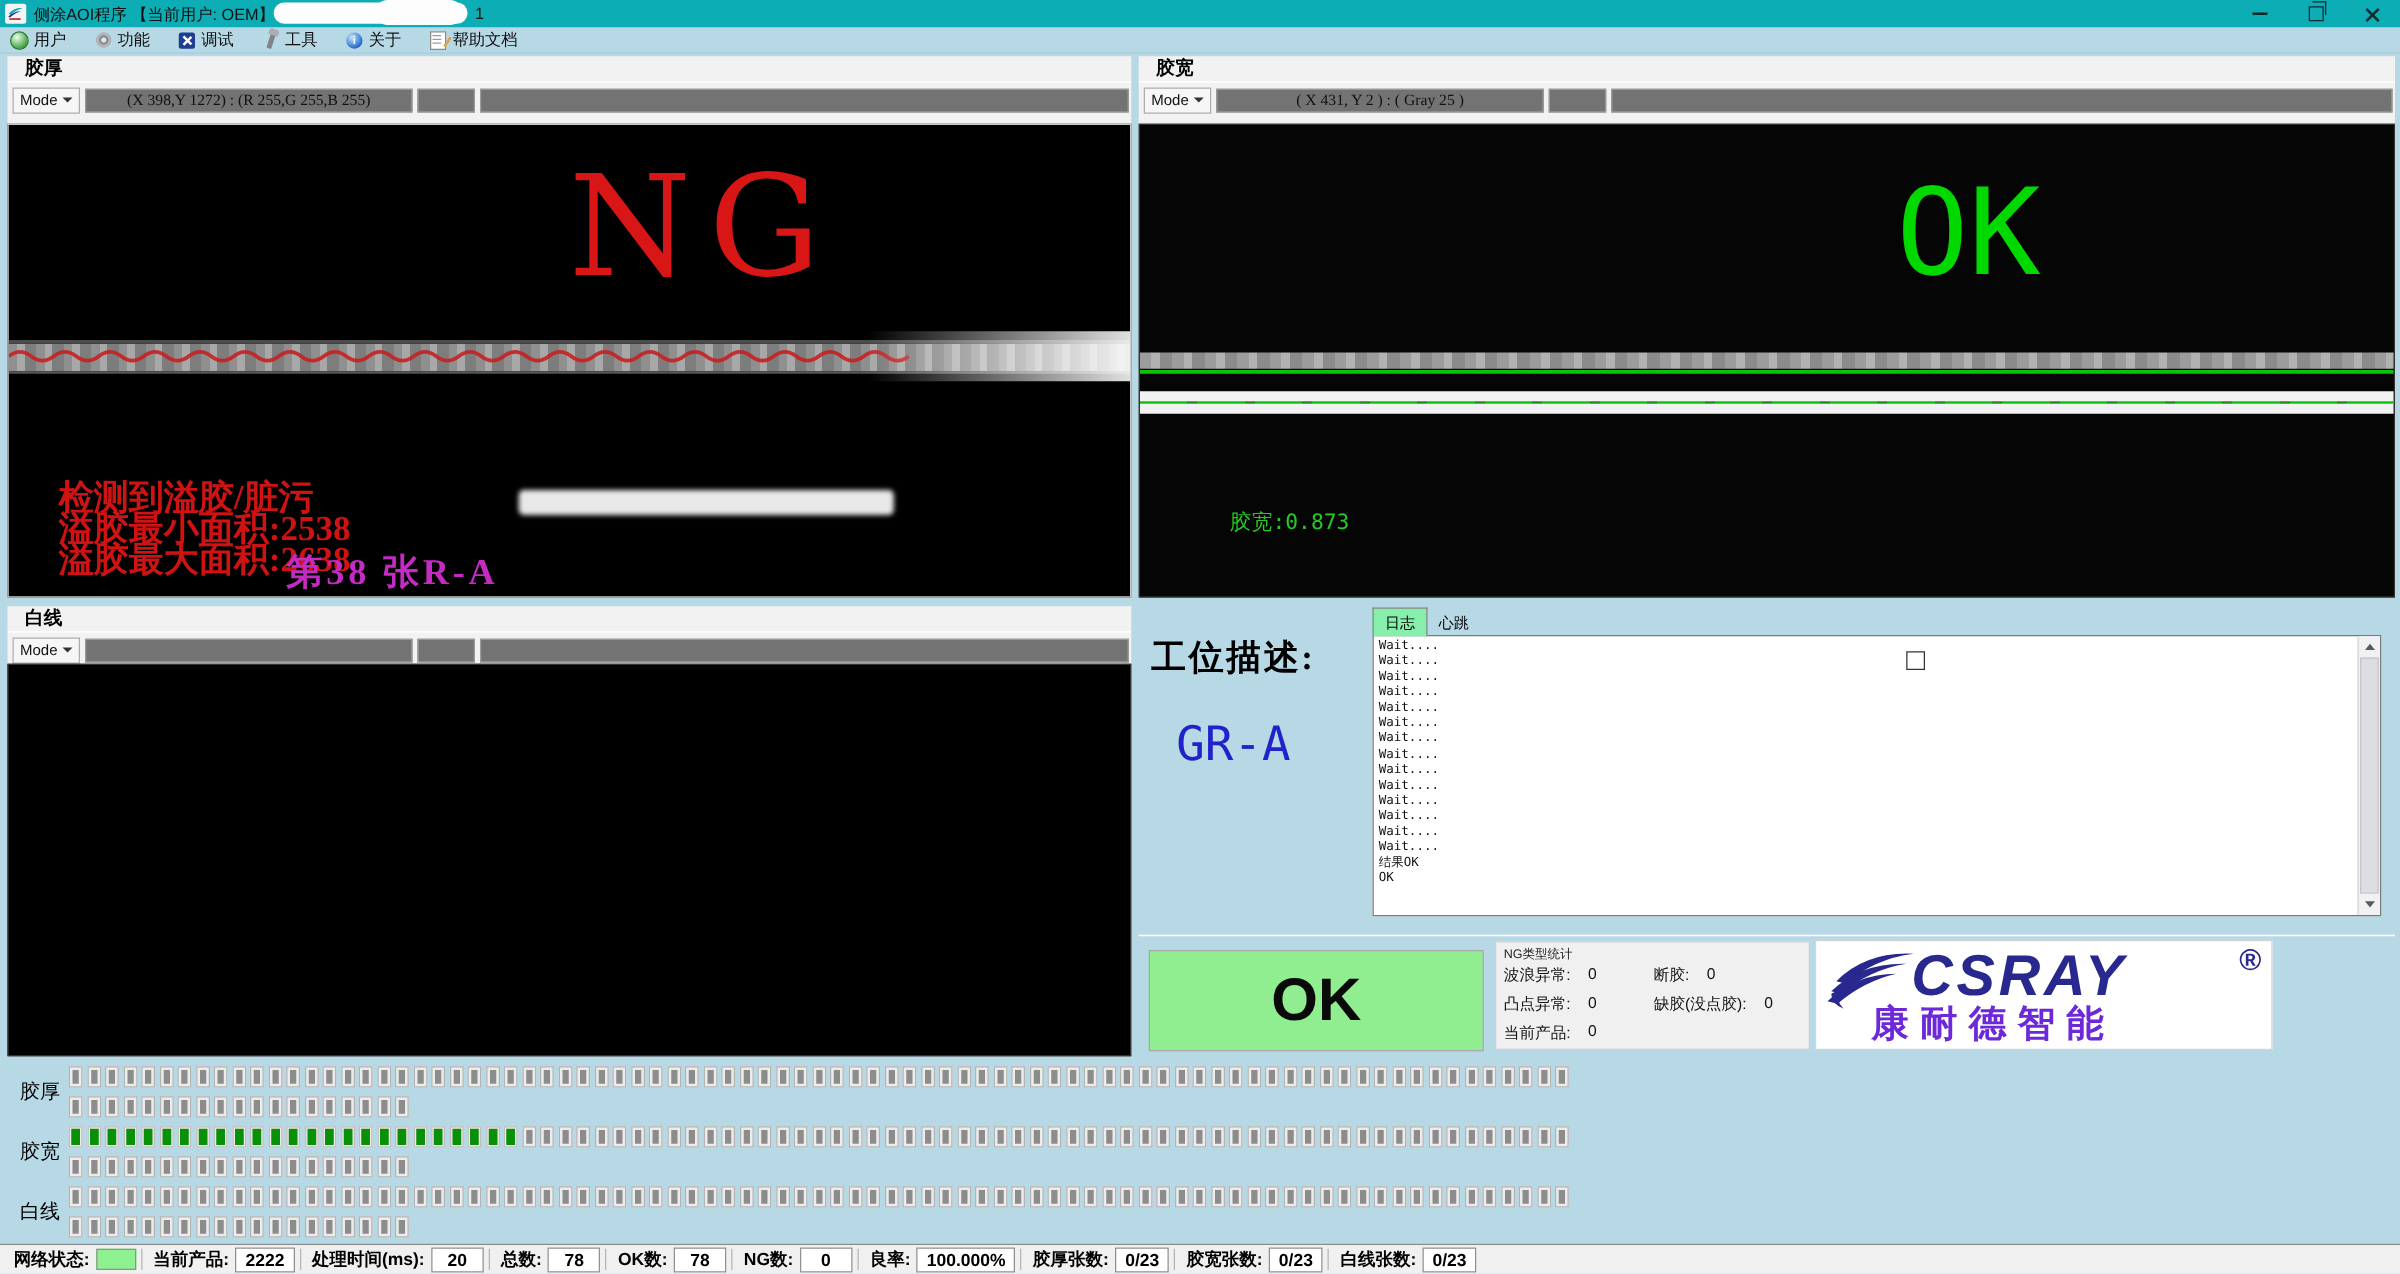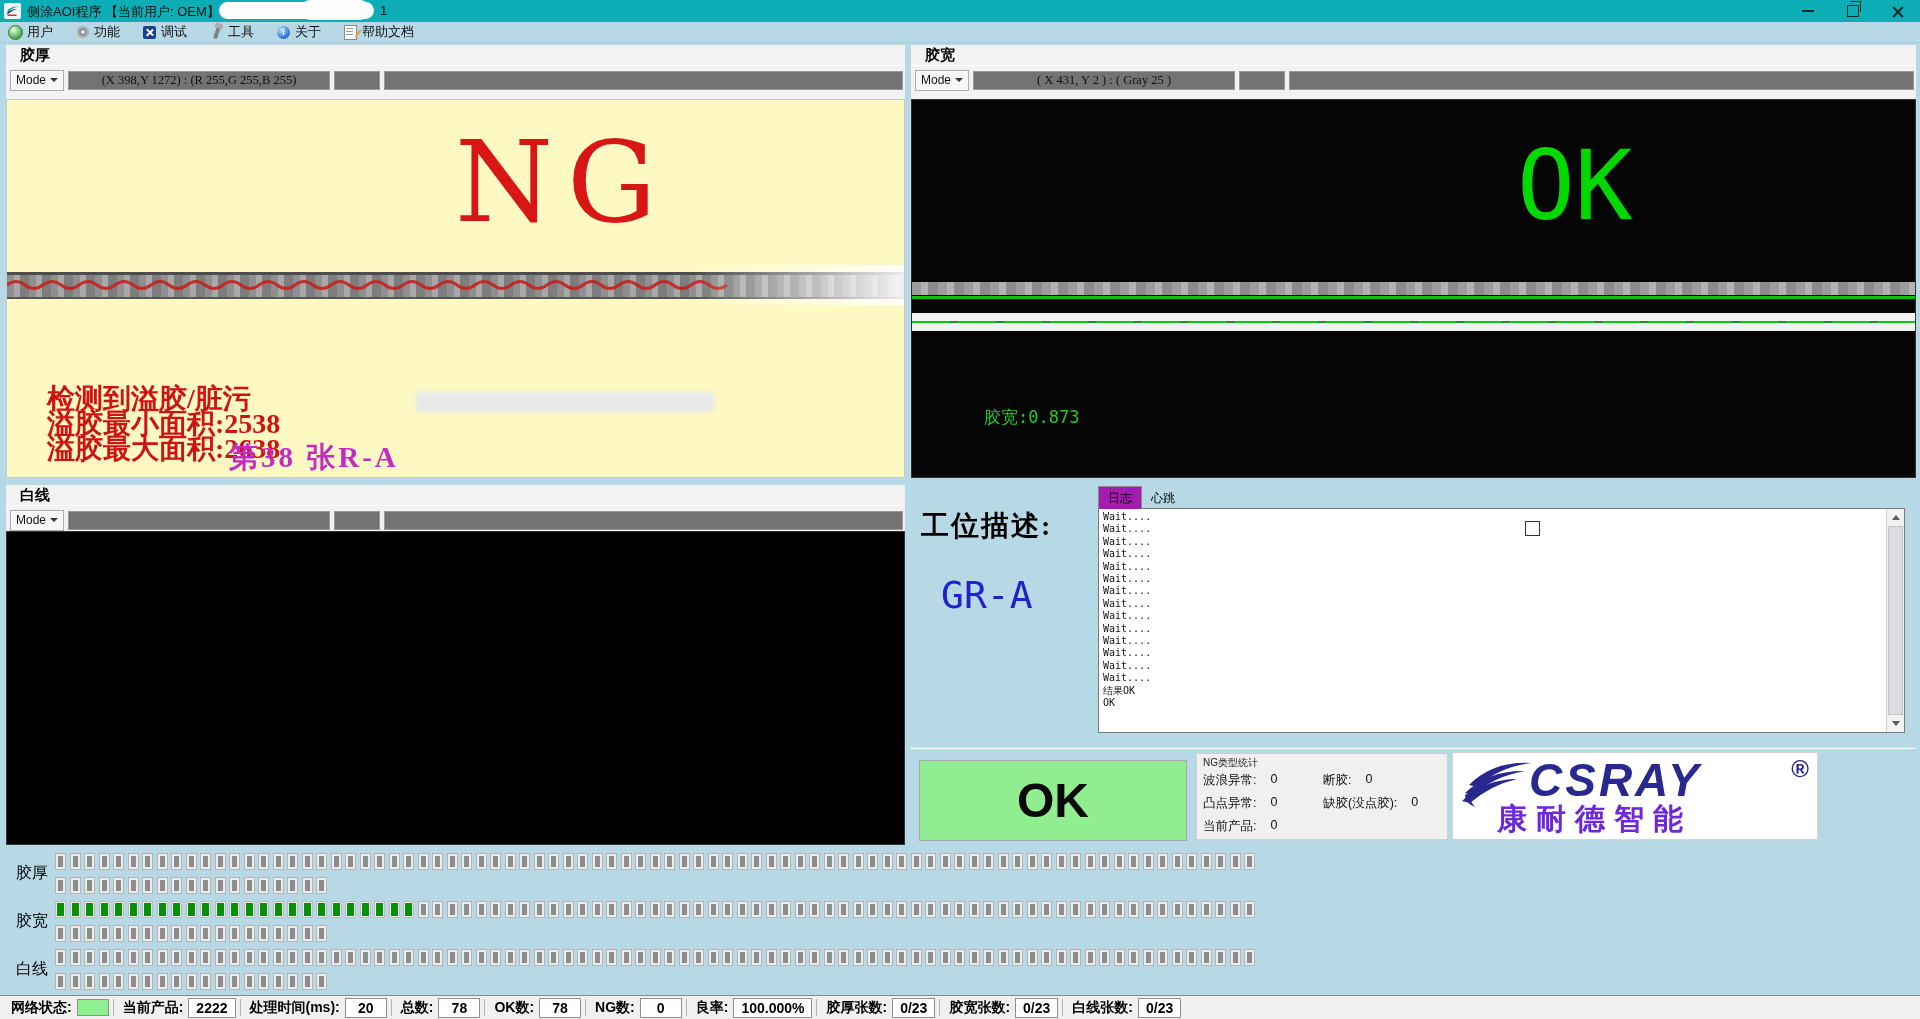--- a/index.html
+++ b/index.html
@@ -61,21 +61,21 @@
   .tbox{background:#737373;border:1px solid #9a9a9a;height:19px;box-sizing:border-box;
         font-size:12.5px;color:#111;display:flex;align-items:center;justify-content:center;
         font-family:"Liberation Serif",serif;white-space:nowrap;overflow:hidden;}
   .tb-readout{width:262px;}
   .tb-small{width:46px;}
   .tb-long{flex:1;}
   .img-area{position:absolute;left:0;right:0;bottom:0;overflow:hidden;}
 
   
   #panel-jh{left:6px;top:45px;width:899px;height:433px;}
-  #panel-jh .img-area{top:54px;background:#fef9c3;border:1px solid #c9c9c9;}
+  #panel-jh .img-area{top:54px;background:#000000;border:1px solid #c9c9c9;}
   .ng-text{position:absolute;left:448px;top:26px;font-family:"DejaVu Serif","Liberation Serif",serif;
            font-size:112px;line-height:1;color:#d81616;letter-spacing:14px;font-weight:400;}
   .glue-band{position:absolute;left:0;top:172px;width:100%;height:22px;
              background:repeating-linear-gradient(90deg,#8f8f8f 0 7px,#a8a8a8 7px 13px,#7d7d7d 13px 22px);
              border-top:3px solid #4c4c4c;border-bottom:2px solid #555;}
   .glue-band-fade{position:absolute;right:0;top:165px;width:210px;height:40px;
              background:linear-gradient(90deg,rgba(255,255,255,0),rgba(255,255,255,.88));}
   .wavy{position:absolute;left:0;top:176px;}
   .overlay-lines{position:absolute;left:40px;top:286px;font-family:"Liberation Serif",serif;
                  font-size:28px;line-height:25px;color:#cf1212;font-weight:bold;white-space:nowrap;}
@@ -103,21 +103,21 @@
 
   
   .rb{position:absolute;left:911px;top:485px;width:1005px;height:360px;}
   .station-label{position:absolute;left:10px;top:22px;font-size:28px;color:#000;
                  font-family:"Liberation Serif",serif;font-weight:bold;letter-spacing:2px;}
   .station-value{position:absolute;left:30px;top:88px;font-size:38px;color:#2222cc;
                  font-family:"DejaVu Sans Mono",monospace;}
   .log-panel{position:absolute;left:187px;top:3px;width:807px;height:247px;}
   .tabbar{display:flex;height:21px;align-items:flex-end;}
   .tab{font-size:12px;padding:3px 9px 2px 9px;color:#000;cursor:pointer;}
-  .tab.active{background:#a21caf;border:1px solid #888;border-bottom:none;position:relative;z-index:2;}
+  .tab.active{background:#86efac;border:1px solid #888;border-bottom:none;position:relative;z-index:2;}
   .log-list{position:relative;background:#fff;border:1px solid #7a7a7a;height:225px;margin-top:-1px;
             font-family:"DejaVu Sans Mono",monospace;font-size:10px;line-height:12.4px;color:#111;
             padding:2px 0 0 4px;box-sizing:border-box;overflow:hidden;}
   .log-check{position:absolute;left:426px;top:12px;width:13px;height:13px;background:#fff;
              border:1px solid #333;cursor:pointer;}
   .vscroll{position:absolute;right:0;top:0;width:17px;height:100%;background:#f0f1f3;border-left:1px solid #d0d0d0;}
   .vs-btn{position:absolute;left:0;width:17px;height:17px;background:#f0f1f3;display:flex;
           align-items:center;justify-content:center;cursor:pointer;}
   .vs-up{top:0;} .vs-dn{bottom:0;}
   .tri-up{width:0;height:0;border-left:4px solid transparent;border-right:4px solid transparent;border-bottom:5px solid #5a5a5a;}

